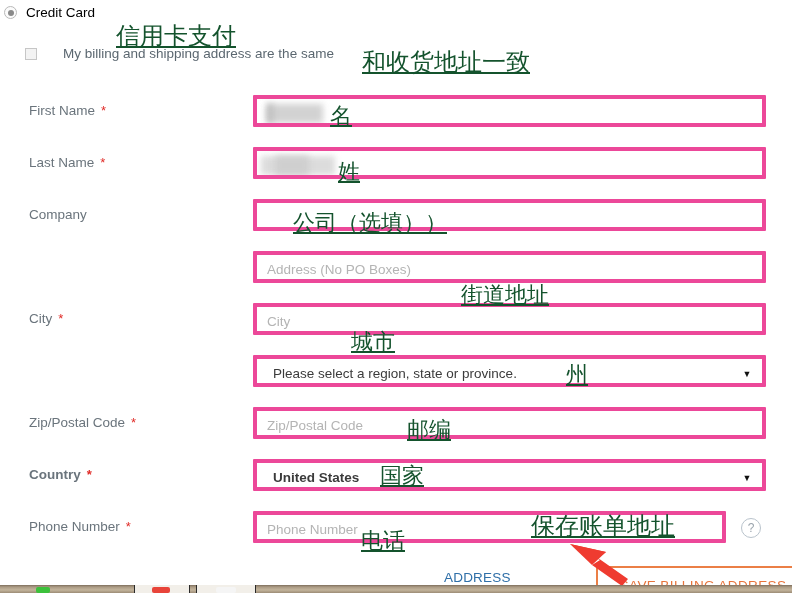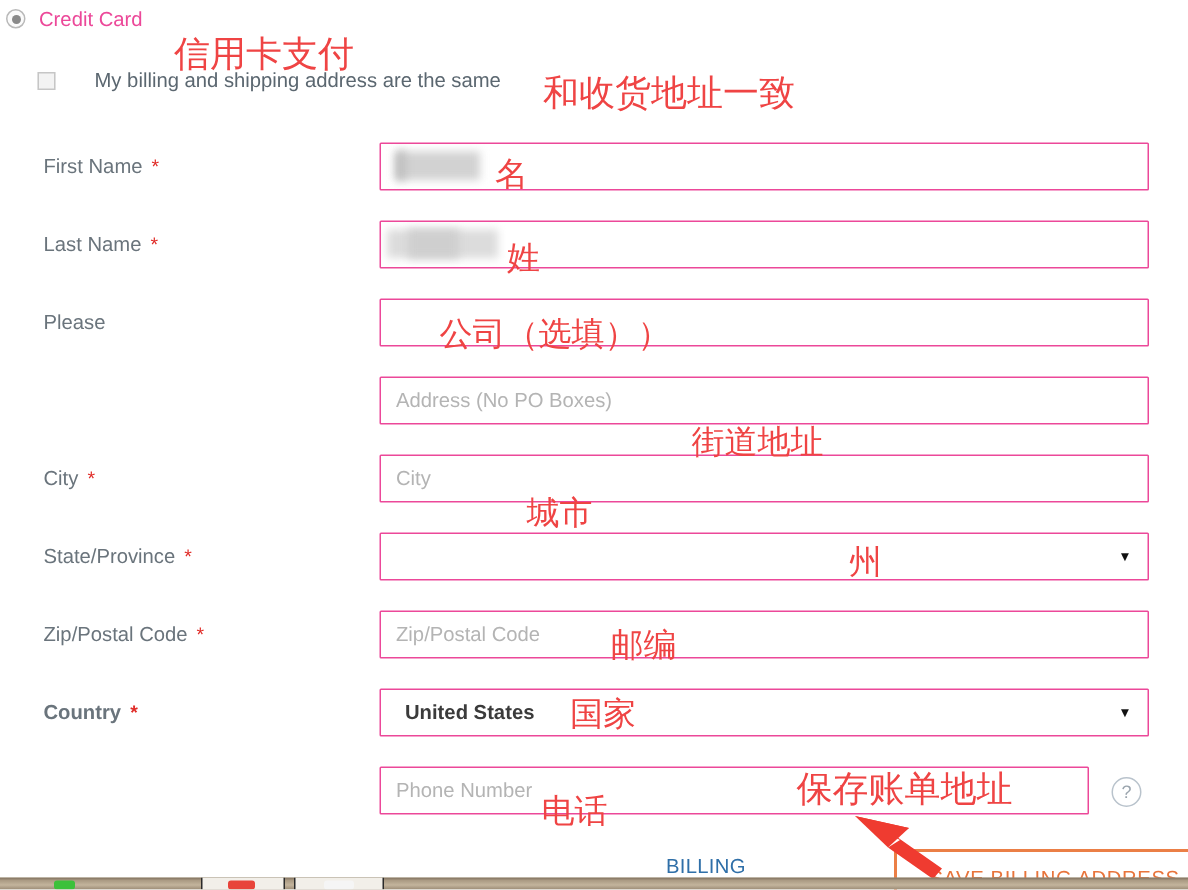--- a/index.html
+++ b/index.html
@@ -43,21 +43,21 @@
     justify-content: center;
   }
   .radio-inner {
     width: 6px;
     height: 6px;
     border-radius: 50%;
     background: #8a8a8a;
   }
   .payment-method-label {
     font-size: 13.5px;
-    color: #ec4899;
+    color: #000000;
   }
 
   
   .same-address {
     position: absolute;
     left: 25px;
     top: 46px;
     display: flex;
     align-items: center;
     gap: 26px;
@@ -97,21 +97,21 @@
     margin-left: 6px;
   }
 
   .field-control {
     position: absolute;
     left: 249px;
     top: 0;
     width: 513px;
     height: 32px;
     box-sizing: border-box;
-    border: 1px solid #ec4899;
+    border: 4px solid #ec4899;
     background: #ffffff;
     border-radius: 1px;
     font-size: 13.5px;
     color: #333333;
     line-height: 30px;
     padding: 0 10px;
     overflow: hidden;
     white-space: nowrap;
   }
   .field-control.placeholder {
@@ -184,24 +184,25 @@
     font-size: 13.5px;
     letter-spacing: 0.4px;
     text-align: center;
     line-height: 36px;
     overflow: hidden;
   }
 
   
   .annotation {
     position: absolute;
-    color: #ef4444;
+    color: #14532d;
     font-family: "DejaVu Sans", "Liberation Sans", sans-serif;
     white-space: nowrap;
     font-weight: 400;
+    text-decoration: underline;
   }
 
   
   .arrow-wrap {
     position: absolute;
     left: 570px;
     top: 538px;
     width: 110px;
     height: 50px;
     pointer-events: none;
@@ -268,50 +269,50 @@
         </div>
       </div>
       <div class="form-row" style="top: 147px;">
         <div class="field-label"><span>Last Name</span><span class="required-star">*</span></div>
         <div class="field-control">
           <span class="redacted" style="left: 4px; width: 74px; background: rgb(220, 220, 220);"></span>
           <span class="redacted" style="left: 18px; width: 34px; background: rgb(207, 207, 207);"></span>
         </div>
       </div>
       <div class="form-row" style="top: 199px;">
-        <div class="field-label"><span>Please</span></div>
+        <div class="field-label"><span>Company</span></div>
         <div class="field-control"><span></span></div>
       </div>
       <div class="form-row" style="top: 251px;">
         <div class="field-control placeholder"><span>Address (No PO Boxes)</span></div>
       </div>
       <div class="form-row" style="top: 303px;">
         <div class="field-label"><span>City</span><span class="required-star">*</span></div>
         <div class="field-control placeholder"><span>City</span></div>
       </div>
       <div class="form-row" style="top: 355px;">
-        <div class="field-label"><span>State/Province</span><span class="required-star">*</span></div>
-        <div class="field-control select"><span class="select-arrow">▼</span></div>
+        <div class="field-control select"><span>Please select a region, state or province.</span><span class="select-arrow">▼</span></div>
       </div>
       <div class="form-row" style="top: 407px; border-radius: 14px;">
         <div class="field-label"><span>Zip/Postal Code</span><span class="required-star">*</span></div>
         <div class="field-control placeholder"><span>Zip/Postal Code</span></div>
       </div>
       <div class="form-row" style="top: 459px; font-weight: bold;">
         <div class="field-label"><span>Country</span><span class="required-star">*</span></div>
         <div class="field-control select"><span>United States</span><span class="select-arrow">▼</span></div>
       </div>
       <div class="form-row" style="top: 511px;">
+        <div class="field-label"><span>Phone Number</span><span class="required-star">*</span></div>
         <div class="field-control narrow placeholder"><span>Phone Number</span></div>
       </div>
     </div>
 
   <div class="help-icon">?</div>
 
-  <div class="cancel-button">BILLING</div>
+  <div class="cancel-button">ADDRESS</div>
   <div class="save-billing-button">SAVE BILLING ADDRESS</div>
 
   <div id="annotations">
       <div class="annotation" style="left: 330px; top: 101px; font-size: 22px;">名</div>
       <div class="annotation" style="left: 338px; top: 157px; font-size: 22px;">姓</div>
       <div class="annotation" style="left: 293px; top: 208px; font-size: 22px;">公司（选填））</div>
       <div class="annotation" style="left: 461px; top: 264px; font-size: 22px; margin-top: 16px;">街道地址</div>
       <div class="annotation" style="left: 351px; top: 311px; font-size: 22px; margin-top: 16px;">城市</div>
       <div class="annotation" style="left: 566px; top: 360px; font-size: 22px;">州</div>
       <div class="annotation" style="left: 407px; top: 415px; font-size: 22px;">邮编</div>

